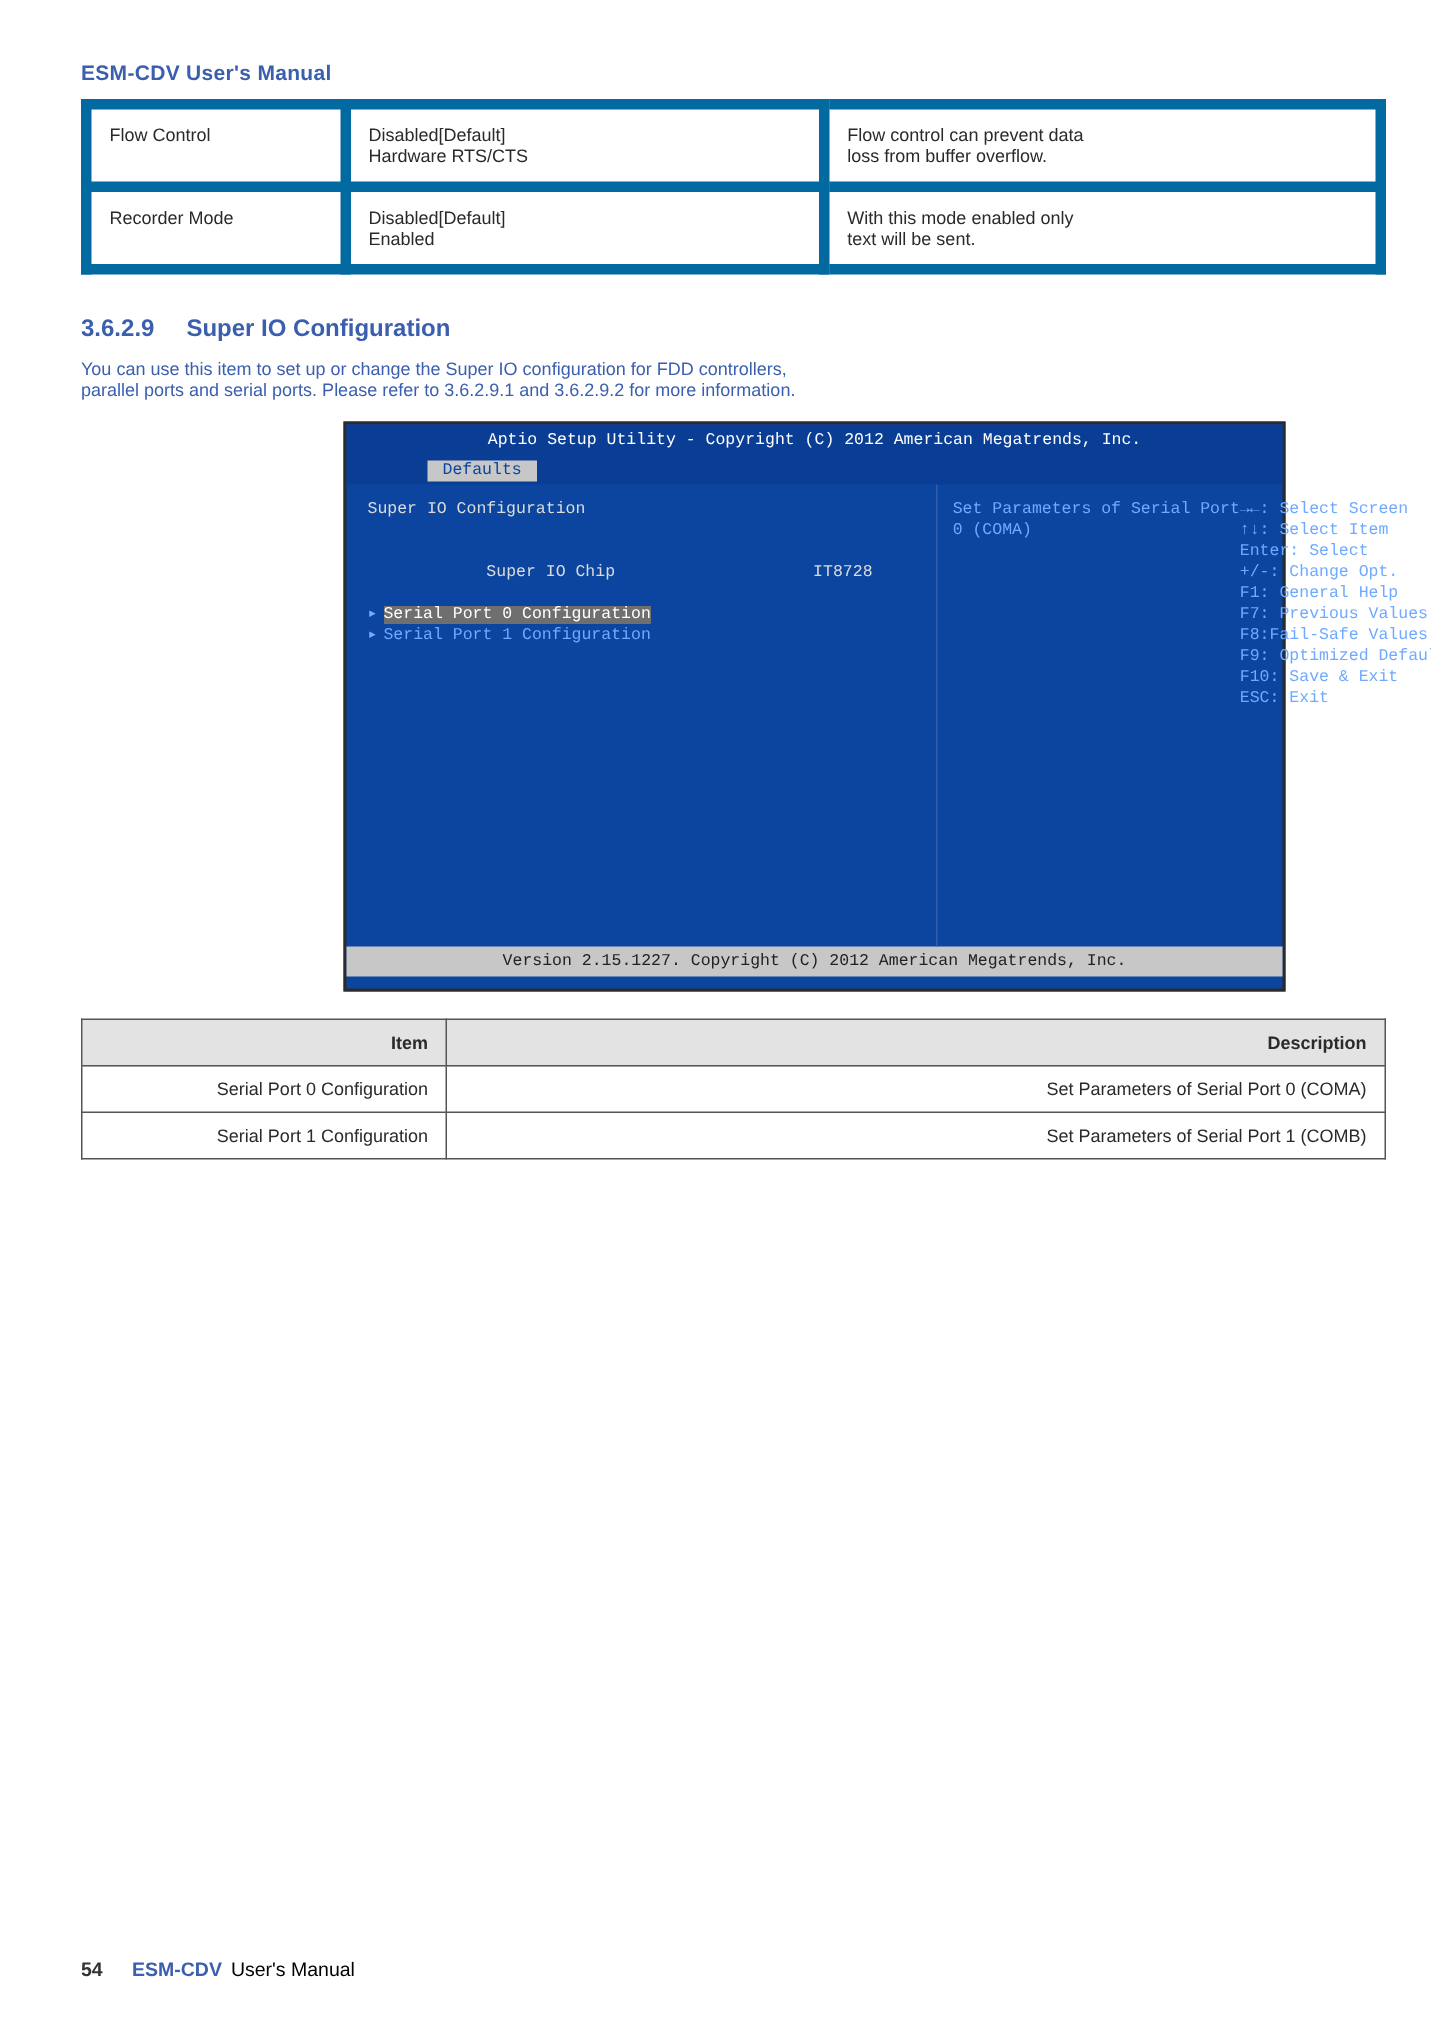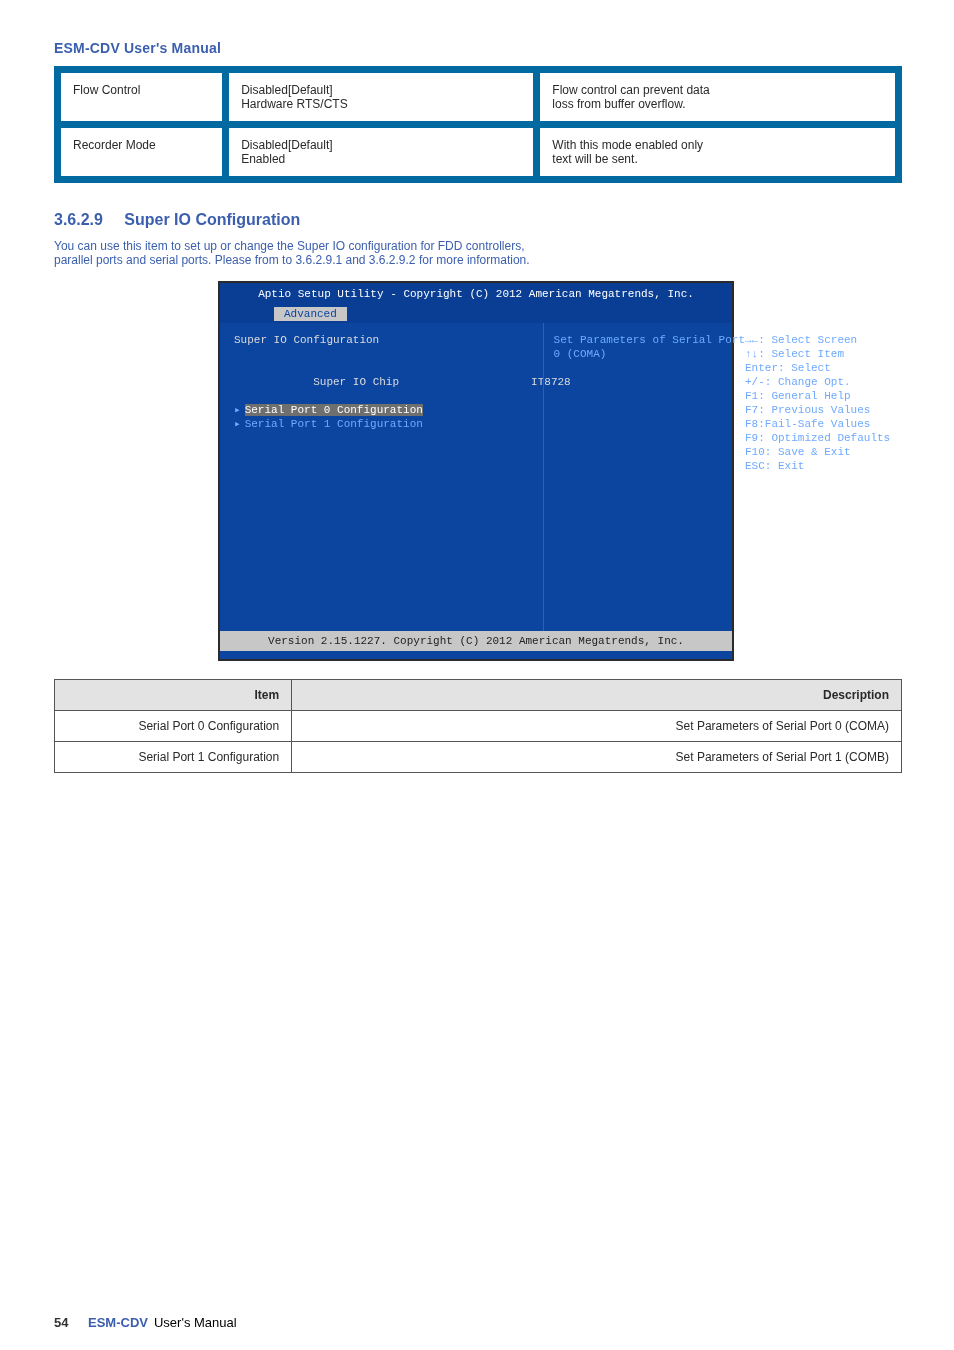--- a/index.html
+++ b/index.html
@@ -1,32 +1,32 @@
 <!DOCTYPE html>
 <html><head>
 <meta charset="utf-8">
 <style>
   html, body { margin:0; padding:0; font-family: Arial, "Helvetica Neue", Helvetica, sans-serif; font-size:12px; color:#2a2a2a; background:#ffffff; }
-  .page { width:954px; min-height:1350px; margin:0 auto; position:relative; box-sizing:border-box; padding:40px 52px 30px 54px; }
+  .page { width:954px; min-height:1350px; margin:0 auto; position:relative; box-sizing:border-box; padding:40px 30px 30px 54px; }
   .header-title { color:#3b5fae; font-weight:bold; font-size:14px; margin-bottom:10px; letter-spacing:.2px; }
 
   
   table.t1 { width:100%; border-collapse:collapse; margin-bottom:28px; }
   table.t1 td { border:7px solid #0369a1; padding:10px 12px; vertical-align:top; font-size:12px; }
   table.t1 td.col-a { width:20%; }
   table.t1 td.col-b { width:37%; }
   table.t1 td.col-c { width:43%; }
 
   .sect-number { color:#3b5fae; font-weight:bold; font-size:16px; display:inline-block;text-align:right; }
   .sect-title  { color:#3b5fae; font-weight:bold; font-size:16px; display:inline-block; margin-left:18px; }
   .sectbody { color:#3b5fae; font-size:12px; margin-top:10px; }
 
   
   .bios-wrap { width:520px; margin:14px auto 18px auto; }
-  .bios { width:516px; height:380px; background:#0b45a0; border:2px solid #2b2b2b; box-sizing:border-box; font-family: "Lucida Console", "Courier New", monospace; font-size:11px; color:#e8e8e8; position:relative; }
+  .bios { width:628px; height:380px; background:#0b45a0; border:2px solid #2b2b2b; box-sizing:border-box; font-family: "Lucida Console", "Courier New", monospace; font-size:11px; color:#e8e8e8; position:relative; }
   .bios-titlebar { height:22px; background:#0a3e95; display:flex; align-items:center; justify-content:center; color:#fff; font-size:11px; }
   .bios-tab { height:18px; background:#0a3e95; display:flex; align-items:center; padding-left:54px; }
   .bios-tab .tab { background:#c7c7c7; color:#0b45a0; padding:1px 10px; }
 
   .bios-body { display:flex; height:308px; }
   .bios-left { width:63%; padding:10px 10px 8px 14px; box-sizing:border-box; }
   .bios-right { width:37%; border-left:1px solid #335fa8; padding:10px 8px 8px 10px; box-sizing:border-box; display:flex; flex-direction:row; justify-content:space-between; }
   .bios-left .ln { white-space:pre; line-height:14px; }
   .bios-left .label { color:#dcdcdc; }
   .bios-left .high  { color:#ffffff; background:#6f6f6f; }
@@ -38,21 +38,21 @@
 
   .bios-footer { height:20px; background:#c7c7c7; color:#222; display:flex; align-items:center; justify-content:center; font-size:11px; }
 
   
   table.t2 { width:100%; border-collapse:collapse; margin-top:16px; }
   table.t2 th, table.t2 td { border:1px solid #555; padding:8px 12px; text-align:right; font-size:12px; }
   table.t2 th { background:#e3e3e3; font-weight:bold; }
   table.t2 .c1 { width:28%; }
 
   
-  .pg-footer { position:absolute; bottom:20px; left:54px; right:54px; display:flex; align-items:center; font-size:13px; color:#333; }
+  .pg-footer { position:absolute; bottom:30px; left:54px; right:54px; display:flex; align-items:center; font-size:13px; color:#333; }
   .pg-num { width:34px; font-weight:bold; display:inline-block; }
   .pg-prod { font-weight:bold; color:#3b5fae; display:inline-block; margin-right:6px; }
   .pg-man { color:#000; display:inline-block; }
 </style>
 </head>
 <body>
 
 <div class="page">
 
   <div class="header-title">ESM-CDV User's Manual</div>
@@ -73,28 +73,28 @@
         <td class="col-c" style="white-space:pre-line;">With this mode enabled only
 text will be sent.</td>
       </tr>
     </tbody>
   </table>
 
   <div>
     <span class="sect-number">3.6.2.9</span>
     <span class="sect-title">Super IO Configuration</span>
     <div class="sectbody" style="white-space:pre-line;">You can use this item to set up or change the Super IO configuration for FDD controllers,
-parallel ports and serial ports. Please from to 3.6.2.9.1 and 3.6.2.9.2 for more information.</div>
+parallel ports and serial ports. Please refer to 3.6.2.9.1 and 3.6.2.9.2 for more information.</div>
   </div>
 
   <div class="bios-wrap">
     <div class="bios">
       <div class="bios-titlebar">Aptio Setup Utility - Copyright (C) 2012 American Megatrends, Inc.</div>
       <div class="bios-tab">
-        <span class="tab">Advanced</span>
+        <span class="tab">Defaults</span>
       </div>
       <div class="bios-body">
         <div class="bios-left">
           <div class="ln label">Super IO Configuration</div>
           <div class="ln">&nbsp;</div>
           <div class="ln">
             <span class="label">Super IO Chip</span><span class="label">                    </span><span class="label">IT8728</span>
           </div>
           <div class="ln"><span class="tri">▸</span><span class="high">Serial Port 0 Configuration</span></div>
           <div class="ln"><span class="tri">▸</span><span class="blue">Serial Port 1 Configuration</span></div>

